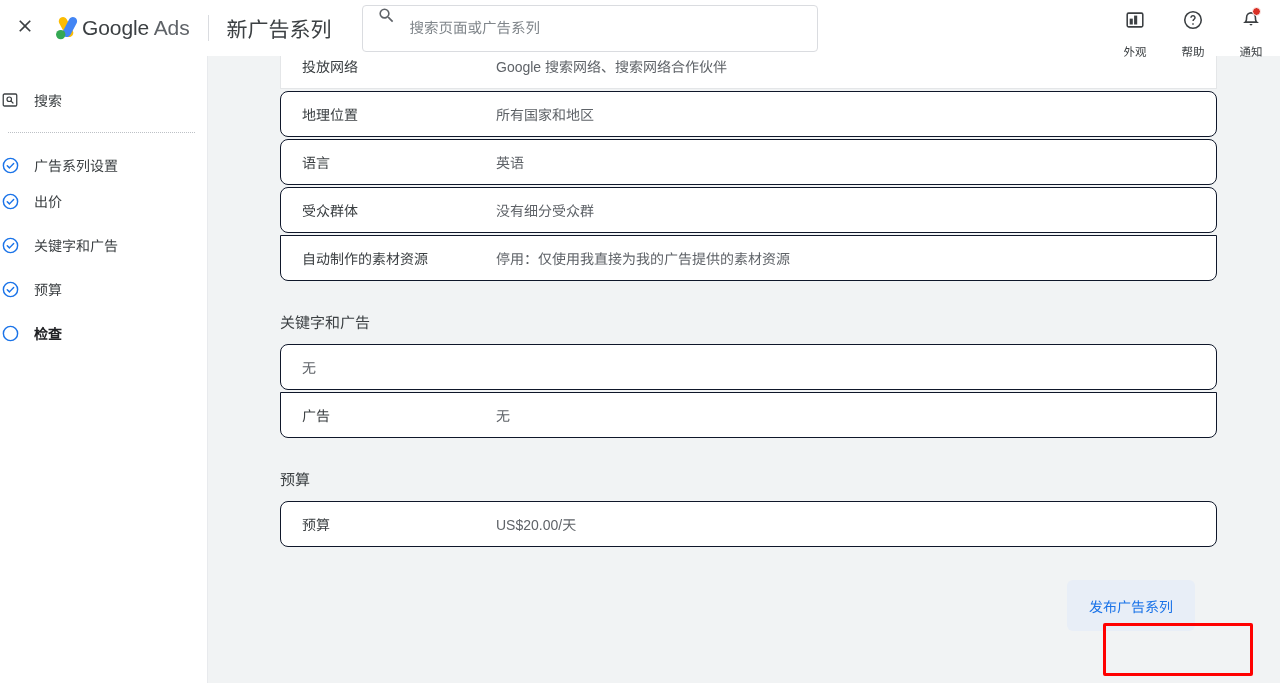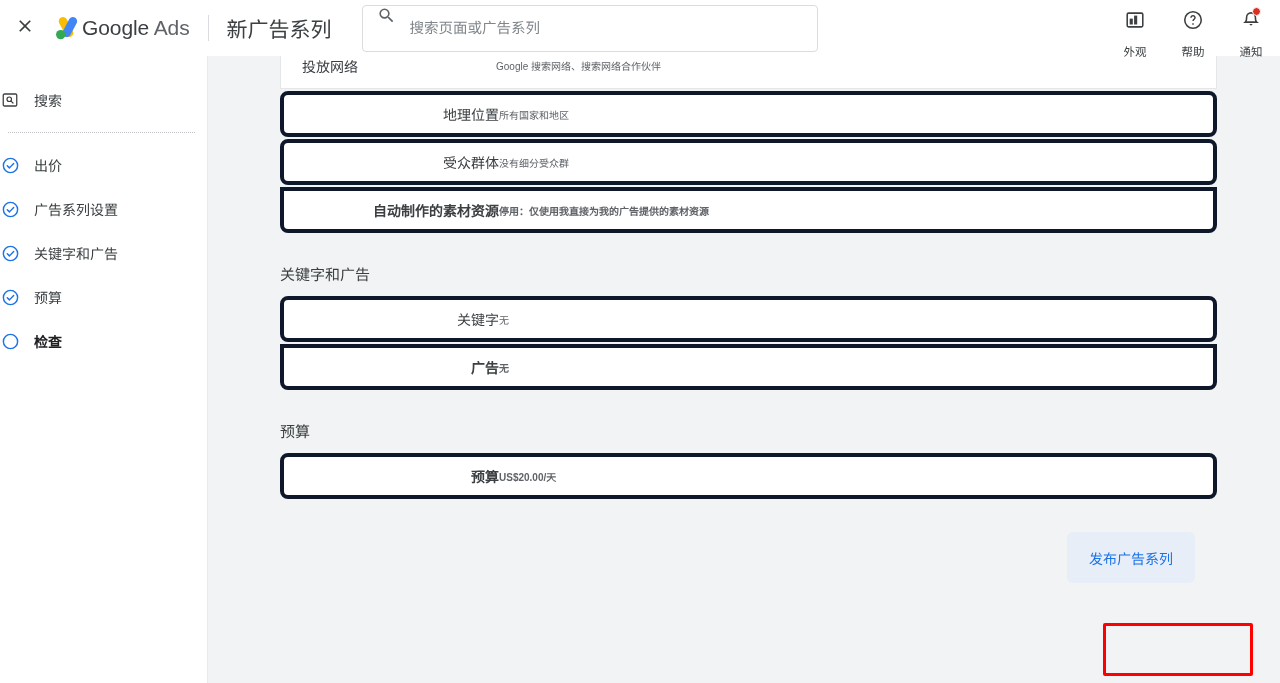--- a/index.html
+++ b/index.html
@@ -130,38 +130,37 @@
     width: 1071px;
     padding-bottom: 40px;
   }
   .card-group { margin: 0 0 0 71px; width: 937px; }
   .section-heading {
     font-size: 15px; color: #3c4043;
     margin: 30px 0 12px 0;
   }
   .row-card {
     background: #ffffff;
-    border: 4px solid #0f172a;
+    border: 1px solid #0f172a;
     border-radius: 8px;
     height: 46px;
     display: flex; align-items: center;
     margin-bottom: 2px;
     padding-left: 21px;
-    text-align: right;
   }
   .row-card:first-child { border-radius: 8px 8px 0 0; }
-  .row-card:last-child { border-radius: 0 0 8px 8px; margin-bottom: 0; font-weight: bold; }
+  .row-card:last-child { border-radius: 0 0 8px 8px; margin-bottom: 0; }
   .row-card.solo { border-radius: 8px; }
   .row-label {
     font-size: 14px; color: #3c4043;
     width: 194px; flex: 0 0 194px;
     white-space: nowrap;
   }
   .row-value {
-    font-size: 10px; color: #5f6368;
+    font-size: 14px; color: #5f6368;
     white-space: nowrap;
   }
 
   
   .clipped-card {
     background: #ffffff;
     border: 1px solid #e4e6e8;
     border-top: none;
     border-radius: 0;
     height: 46px;
@@ -284,38 +283,38 @@
         <rect x="3" y="4" width="18" height="16" rx="1.6" fill="none" stroke="#3c4043" stroke-width="1.7"></rect>
         <circle cx="11" cy="11" r="3" fill="none" stroke="#3c4043" stroke-width="1.6"></circle>
         <path d="M13.4 13.4 16 16" stroke="#3c4043" stroke-width="1.6" fill="none" stroke-linecap="round"></path>
       </svg>
     </span>
     <span class="si-label">搜索</span>
   </div>
 
   <div class="side-divider"></div>
 
-  <div class="side-item">
+  <div class="side-item sp">
     <span class="si-icon">
       <svg width="19" height="19" viewBox="0 0 24 24" aria-hidden="true">
         <circle cx="12" cy="12" r="9" fill="none" stroke="#1a73e8" stroke-width="1.8"></circle>
         <path d="M7.9 12.2l2.8 2.8 5.3-5.6" fill="none" stroke="#1a73e8" stroke-width="1.8" stroke-linecap="round" stroke-linejoin="round"></path>
       </svg>
     </span>
-    <span class="si-label">出价</span>
-  </div>
-
-  <div class="side-item sp">
+    <span class="si-label">广告系列设置</span>
+  </div>
+
+  <div class="side-item">
     <span class="si-icon">
       <svg width="19" height="19" viewBox="0 0 24 24" aria-hidden="true">
         <circle cx="12" cy="12" r="9" fill="none" stroke="#1a73e8" stroke-width="1.8"></circle>
         <path d="M7.9 12.2l2.8 2.8 5.3-5.6" fill="none" stroke="#1a73e8" stroke-width="1.8" stroke-linecap="round" stroke-linejoin="round"></path>
       </svg>
     </span>
-    <span class="si-label">广告系列设置</span>
+    <span class="si-label">出价</span>
   </div>
 
   <div class="side-item sp">
     <span class="si-icon">
       <svg width="19" height="19" viewBox="0 0 24 24" aria-hidden="true">
         <circle cx="12" cy="12" r="9" fill="none" stroke="#1a73e8" stroke-width="1.8"></circle>
         <path d="M7.9 12.2l2.8 2.8 5.3-5.6" fill="none" stroke="#1a73e8" stroke-width="1.8" stroke-linecap="round" stroke-linejoin="round"></path>
       </svg>
     </span>
     <span class="si-label">关键字和广告</span>
@@ -350,39 +349,42 @@
       <div class="clipped-card">
         <div class="row-label">投放网络</div>
         <div class="row-value">Google 搜索网络、搜索网络合作伙伴</div>
       </div>
 
       <div class="row-card">
         <div class="row-label">地理位置</div>
         <div class="row-value">所有国家和地区</div>
       </div>
 
+      <div class="row-card">
+        <div class="row-label">语言</div>
+        <div class="row-value">英语</div>
+      </div>
 
       <div class="row-card">
         <div class="row-label">受众群体</div>
         <div class="row-value">没有细分受众群</div>
       </div>
 
 
       <div class="row-card">
         <div class="row-label">自动制作的素材资源</div>
         <div class="row-value">停用：仅使用我直接为我的广告提供的素材资源</div>
       </div>
 
     </div>
 
     <div class="card-group">
       <div class="section-heading">关键字和广告</div>
 
       <div class="row-card">
-        <div class="row-label">关键字</div>
         <div class="row-value">无</div>
       </div>
 
       <div class="row-card">
         <div class="row-label">广告</div>
         <div class="row-value">无</div>
       </div>
     </div>
 
     <div class="card-group">

